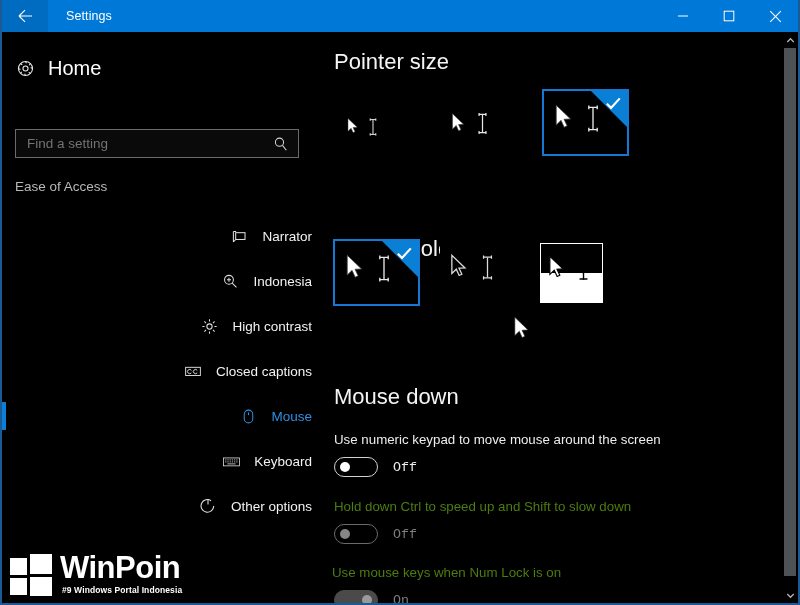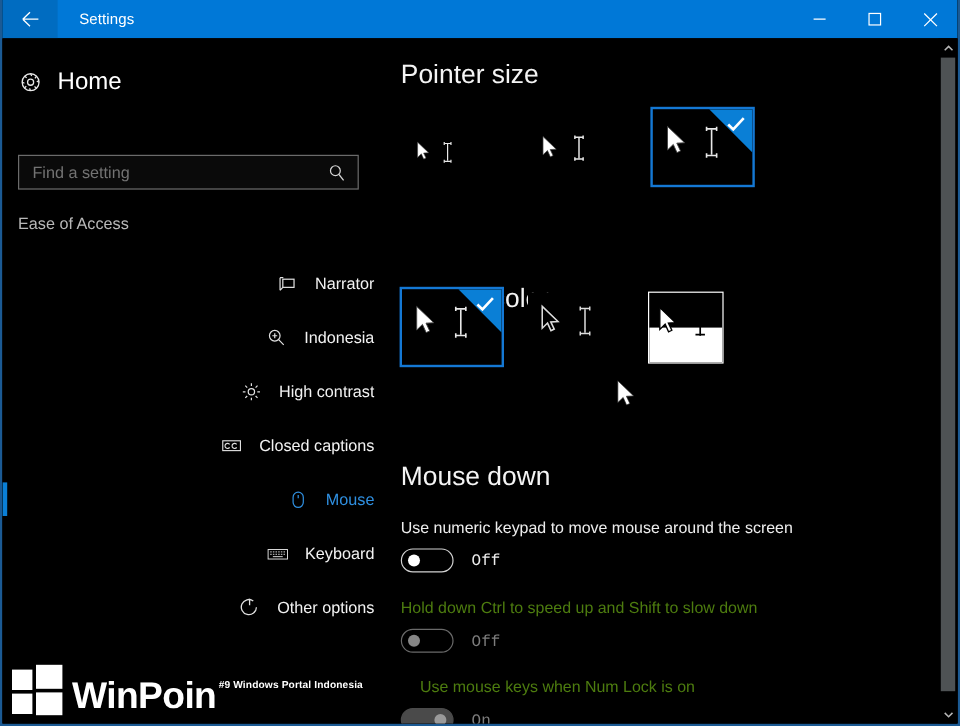--- a/index.html
+++ b/index.html
@@ -194,21 +194,21 @@
   
   .float-cursor { position: absolute; pointer-events: none; }
 
   
   .watermark {
     position: absolute; left: 8px; bottom: 7px;
     display: flex; align-items: flex-end;
   }
   .wm-mark { position: relative; width: 46px; height: 42px; margin-right: 4px; }
   .wm-mark i { position: absolute; background: #ffffff; display: block; }
-  .wm-text { display: flex; flex-direction: row; }
+  .wm-text { display: flex; flex-direction: column; }
   .wm-title {
     color: #ffffff; font-size: 31px; font-weight: bold;
     letter-spacing: -.5px; line-height: 32px;
   }
   .wm-tag {
     color: #ffffff; font-size: 8.5px; font-weight: bold;
     letter-spacing: .1px; line-height: 12px; padding-left: 2px;
   }
 </style>
 </head>
@@ -495,21 +495,21 @@
       </div>
 
       <div class="sub-label dim" style="left:22px; top:467px;">Hold down Ctrl to speed up and Shift to slow down</div>
       <div class="toggle-row" style="left:22px; top:492px;">
         <span class="sw disabled">
           <span class="knob"></span>
         </span>
         <span class="sw-label dim">Off</span>
       </div>
 
-      <div class="sub-label dim" style="left:38px; top:533px;">Use mouse keys when Num Lock is on</div>
+      <div class="sub-label dim" style="left:20px; top:533px;">Use mouse keys when Num Lock is on</div>
       <div class="toggle-row" style="left:22px; top:558px;">
         <span class="sw on disabled">
           <span class="knob"></span>
         </span>
         <span class="sw-label dim">On</span>
       </div>
 
       <span class="float-cursor" style="left:200px; top:283px;">
         <svg width="20" height="29" viewBox="0 0 14 20">
           <path d="M2 1.5 L2 14.2 L5.1 11.2 L7.1 15.6 L9 14.7 L7 10.5 L11.2 10.3 Z" fill="#fff" stroke="#2a2a2a" stroke-width=".4"></path>

